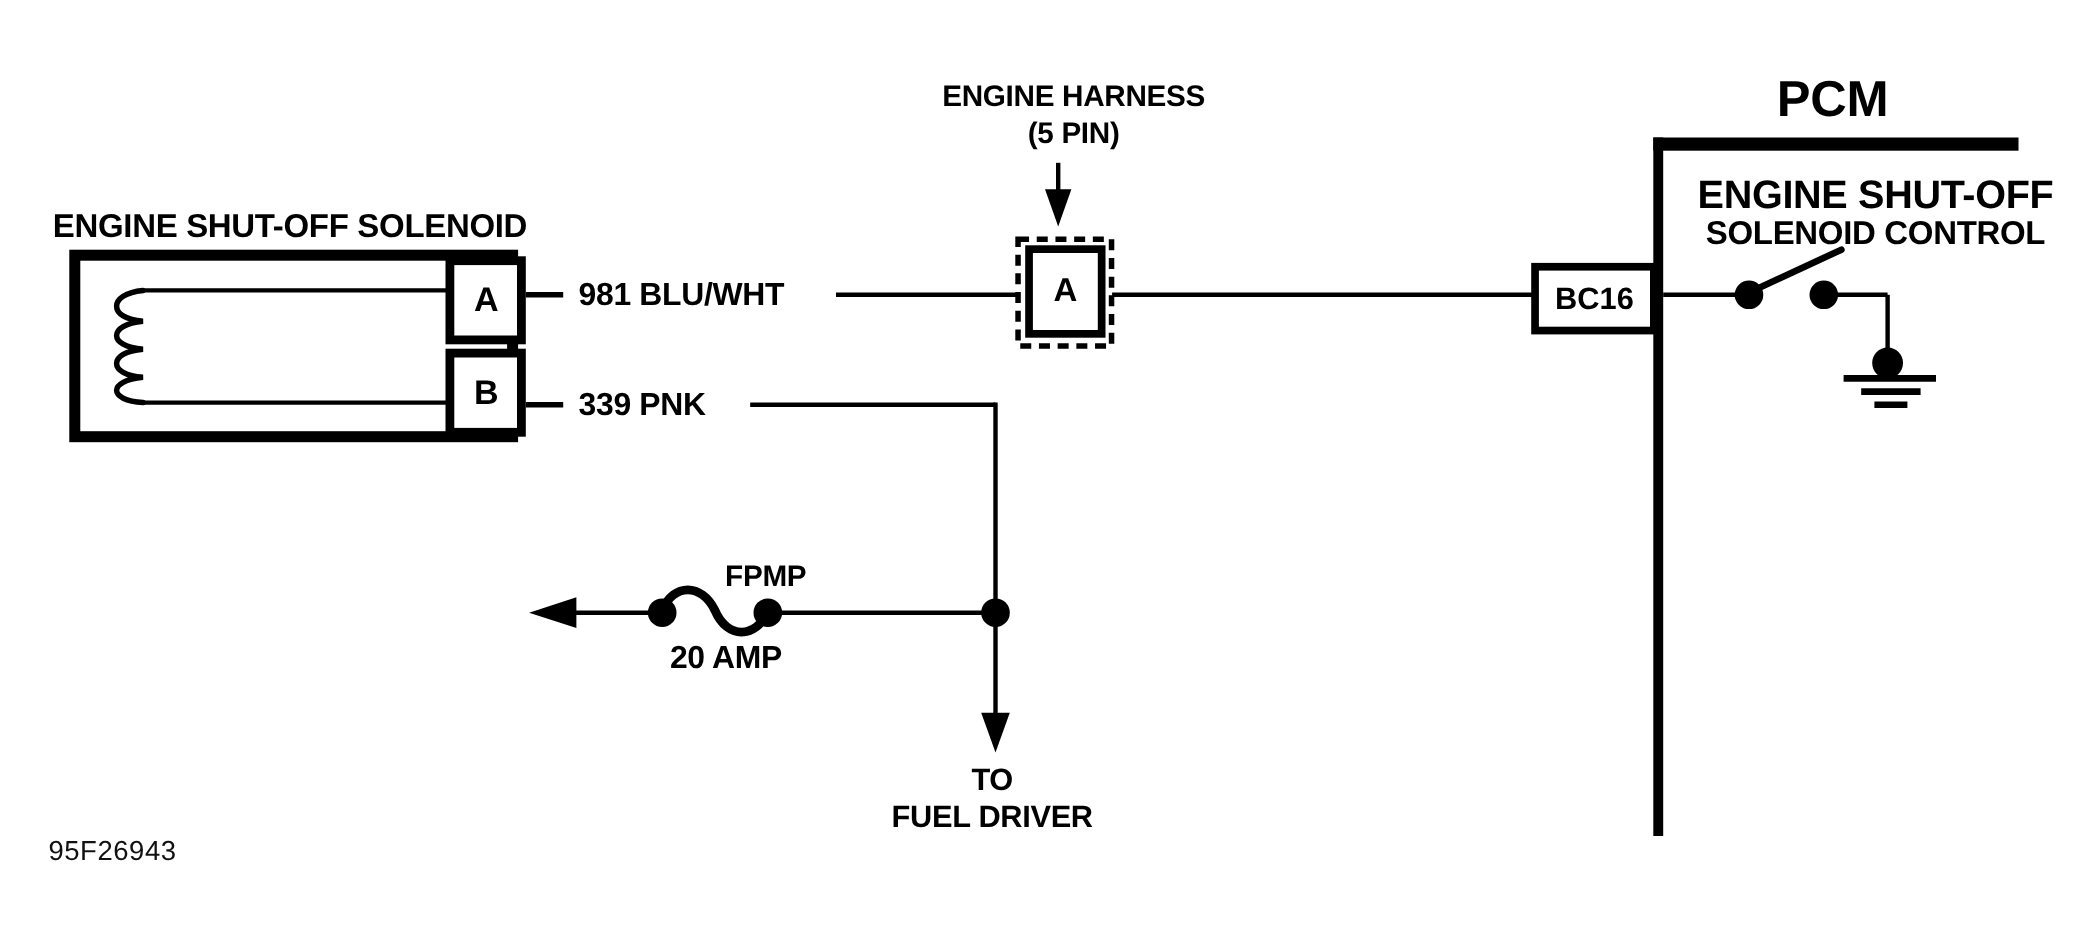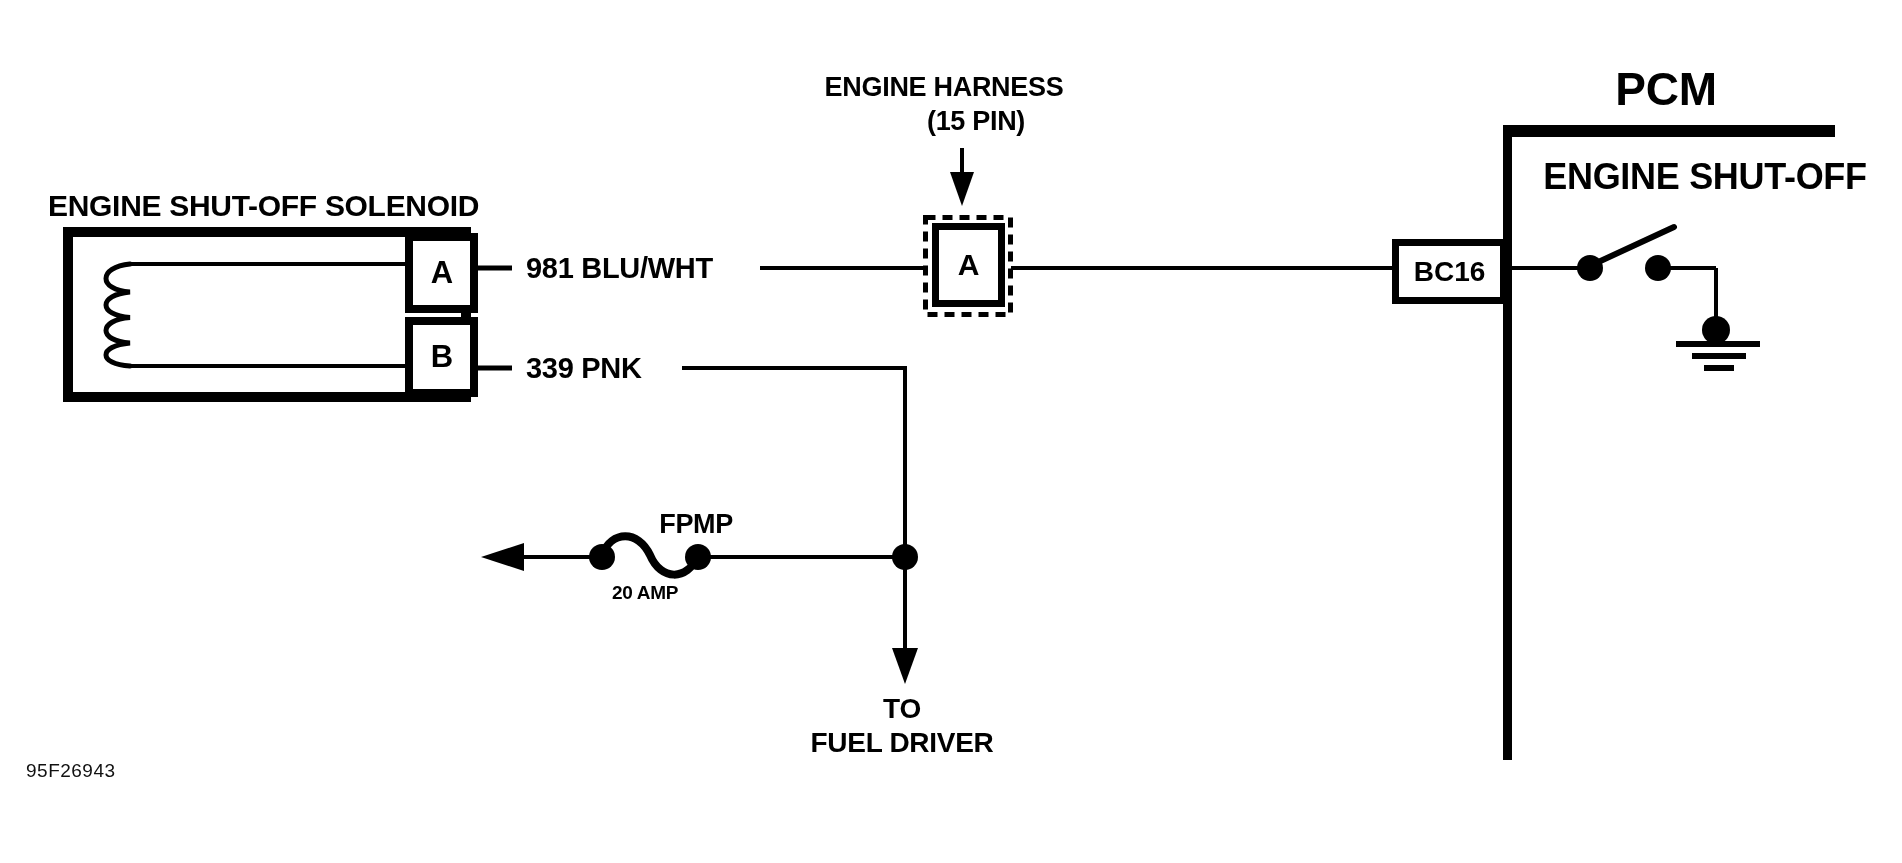--- a/index.html
+++ b/index.html
@@ -92,31 +92,32 @@
   </svg>
 
   <div class="lbl" style="left:48px;top:189px;font-size:30px;">ENGINE SHUT-OFF SOLENOID</div>
 
   <div class="boxtext" style="left:405px;top:233px;width:74px;height:80px;font-size:31px;">A</div>
   <div class="boxtext" style="left:405px;top:317px;width:74px;height:80px;font-size:31px;">B</div>
 
   <div class="lbl" style="left:526px;top:252px;font-size:29px;">981 BLU/WHT</div>
   <div class="lbl" style="left:526px;top:352px;font-size:29px;">339 PNK</div>
 
-  <div class="lbl center" style="left:758px;top:72px;width:372px;font-size:27px;">ENGINE HARNESS</div>
-  <div class="lbl center" style="left:790px;top:106px;width:372px;font-size:27px;">(15 PIN)</div>
+  <div class="lbl center" style="left:790px;top:72px;width:372px;font-size:27px;">ENGINE HARNESS</div>
+  <div class="lbl center" style="left:790px;top:106px;width:372px;font-size:27px;">(5 PIN)</div>
   <div class="boxtext" style="left:932px;top:223px;width:73px;height:84px;font-size:30px;">A</div>
 
   <div class="boxtext" style="left:1392px;top:239px;width:115px;height:65px;font-size:28px;">BC16</div>
 
   <div class="lbl center" style="left:1516px;top:62px;width:300px;font-size:46px;">PCM</div>
   <div class="lbl center" style="left:1520px;top:156px;width:370px;font-size:36px;">ENGINE SHUT-OFF</div>
+  <div class="lbl center" style="left:1520px;top:196px;width:370px;font-size:30px;">SOLENOID CONTROL</div>
 
   <div class="lbl center" style="left:593px;top:509px;width:140px;font-size:27px;text-align:right;">FPMP</div>
-  <div class="lbl center" style="left:555px;top:582px;width:180px;font-size:19px;">20 AMP</div>
+  <div class="lbl center" style="left:570px;top:582px;width:180px;font-size:29px;">20 AMP</div>
 
 
   <div class="lbl center" style="left:752px;top:692px;width:300px;font-size:28px;line-height:34px;">TO</div>
   <div class="lbl center" style="left:752px;top:726px;width:300px;font-size:28px;line-height:34px;">FUEL DRIVER</div>
 
-  <div class="docnum" style="left:26px;top:760px;font-size:19px;">95F26943</div>
+  <div class="docnum" style="left:44px;top:760px;font-size:25px;">95F26943</div>
 
 </div>
 
 </body></html>

